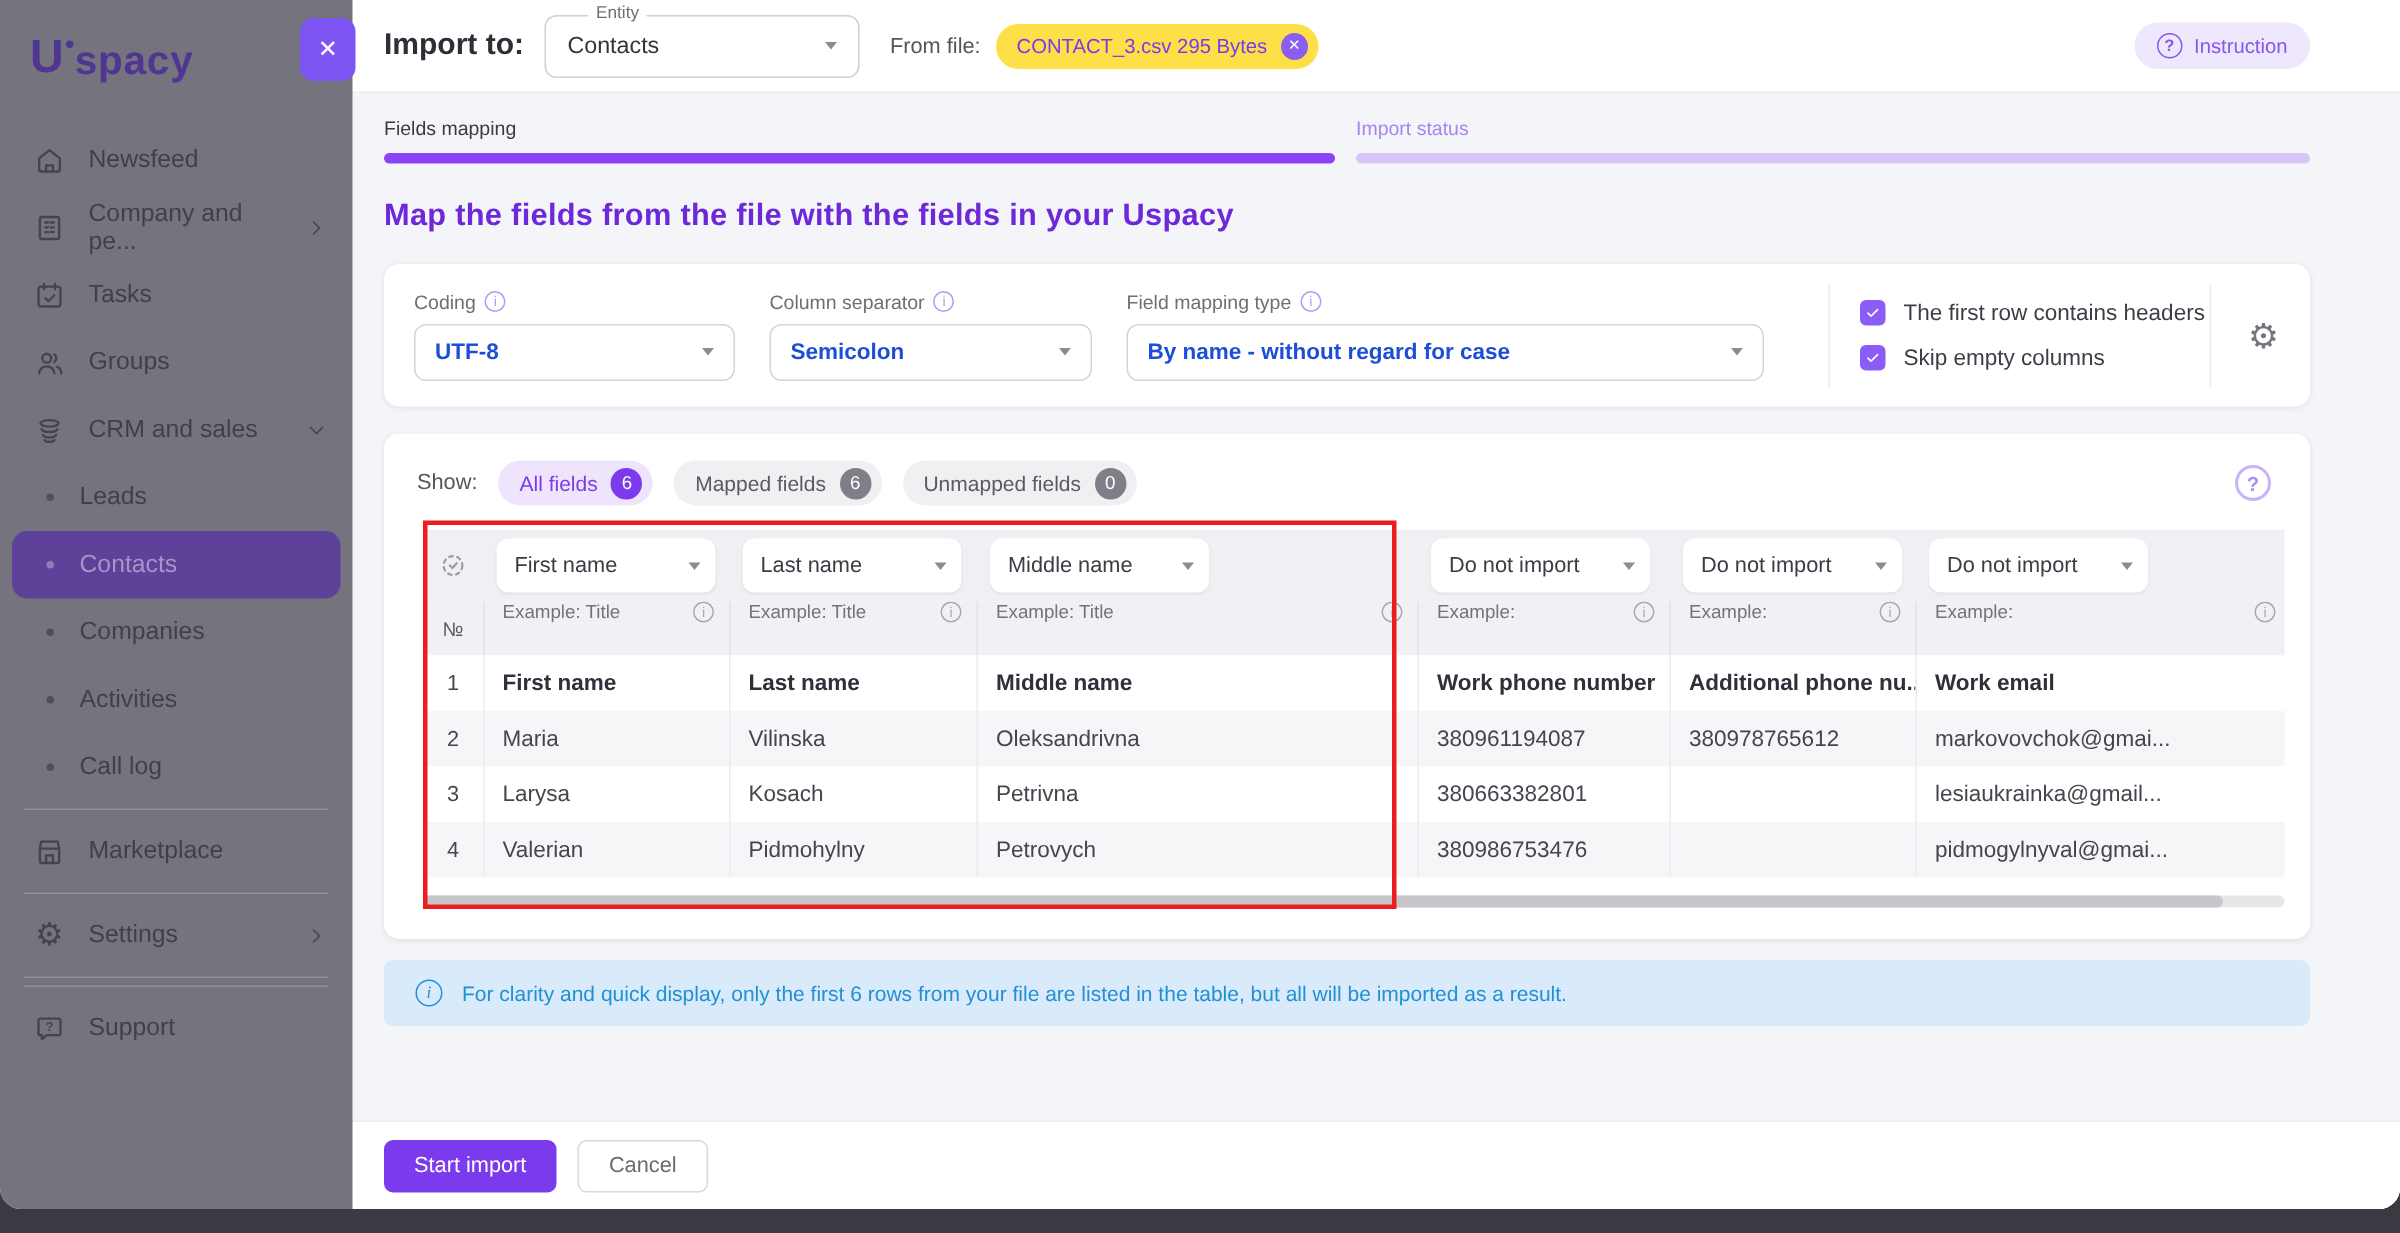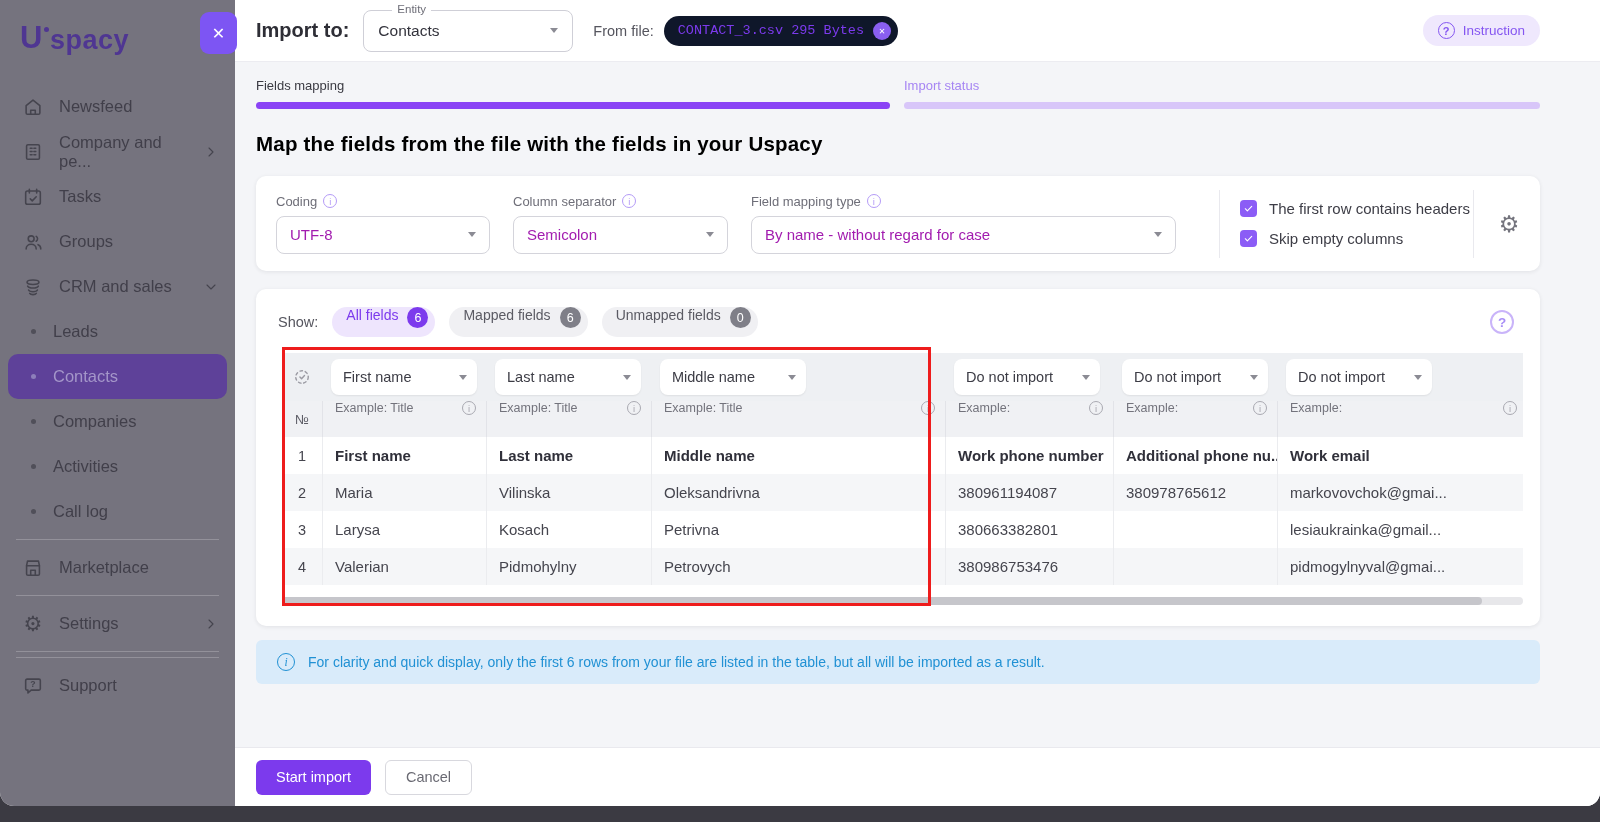--- a/index.html
+++ b/index.html
@@ -49,64 +49,64 @@
   .topbar-title{ font-size:20px; font-weight:700; color:#2e2e36; }
   .entity-select{
     position:relative; width:210px; height:42px; border:1px solid #cfcfd7; border-radius:8px;
     display:flex; align-items:center; padding:0 14px; background:#fff; margin-left:14px; cursor:pointer;
   }
   .entity-label{ position:absolute; top:-8px; left:28px; background:#fff; padding:0 5px; font-size:11.5px; color:#6e6e78;}
   .entity-value{ font-size:15.5px; color:#33333c; }
   .caret{ margin-left:auto; width:0; height:0; border-left:4.5px solid transparent; border-right:4.5px solid transparent; border-top:5.5px solid #8b8b94;}
   .from-label{ font-size:14.5px; color:#55555e; margin-left:20px;}
   .file-chip{
-    display:flex; align-items:center; gap:9px; background:#0f172a; border-radius:16px;
-    height:30px; padding:0 7px 0 14px; color:#7c3aed; font-size:13.5px; margin-left:10px; cursor:pointer;font-family:Liberation Mono, monospace;
+    display:flex; align-items:center; gap:9px; background:#fde047; border-radius:16px;
+    height:30px; padding:0 7px 0 14px; color:#7c3aed; font-size:13.5px; margin-left:10px; cursor:pointer;
   }
   .chip-x{ width:18px; height:18px; border-radius:50%; background:#8a5ff0; color:#fff; display:flex; align-items:center; justify-content:center; font-size:10px;}
   .instruction-btn{
     margin-left:auto; display:flex; align-items:center; gap:8px; background:#efe8fd;
     border-radius:16px; height:31px; padding:0 15px; color:#8556f1; font-size:13.5px; cursor:pointer;
   }
   .q-circle{ width:17px; height:17px; border-radius:50%; border:1.6px solid #8556f1; display:flex; align-items:center; justify-content:center; font-size:11px; font-weight:700;}
 
   .tabs{ display:flex; gap:14px; padding:16px 60px 0 21px; }
   .tab{ display:flex; flex-direction:column; cursor:pointer;}
   .tab .tab-label{ font-size:13px; margin-bottom:9px; }
   .tab .tab-bar{ height:7px; border-radius:4px; }
   .tab.active{ width:634px; }
   .tab.active .tab-label{ color:#3a3a42; }
   .tab.active .tab-bar{ background:#8a43f5; }
   .tab.inactive{ flex:1; }
   .tab.inactive .tab-label{ color:#a685f3; }
   .tab.inactive .tab-bar{ background:#d8c6f9; }
 
   .content{ flex:1; padding:14px 60px 0 21px; }
-  .page-heading{ font-size:20.5px; font-weight:600; color:#000000; margin-top:9px; letter-spacing:.2px;}
+  .page-heading{ font-size:20.5px; font-weight:600; color:#6d28d9; margin-top:9px; letter-spacing:.2px;}
 
   .card{ background:#fff; border-radius:10px; box-shadow:0 1px 4px rgba(30,30,40,.09); }
   .settings-card{ margin-top:20px; height:95px; display:flex; align-items:center; padding:0 20px; }
   .field{ margin-right:23px; }
   .field-label{ font-size:13px; color:#6e6e78; display:flex; gap:6px; align-items:center; margin-bottom:7px;}
   .info-i{ width:14px; height:14px; border:1.3px solid currentColor; border-radius:50%; font-size:9.5px; display:inline-flex; align-items:center; justify-content:center; flex:none;}
   .info-purple{ color:#b49bf7; }
   .info-gray{ color:#a9a9b1; }
-  .select{ height:38px; border:1px solid #d4d4db; border-radius:8px; display:flex; align-items:center; padding:0 13px; font-size:15px; color:#a21caf; background:#fff; cursor:pointer;}
+  .select{ height:38px; border:1px solid #d4d4db; border-radius:8px; display:flex; align-items:center; padding:0 13px; font-size:15px; color:#1d4ed8; background:#fff; cursor:pointer;font-weight:bold;}
   .w-coding{ width:214px; } .w-sep{ width:215px; } .w-map{ width:425px; }
   .vdivider{ width:1px; height:68px; background:#e9e9ee; margin:0 20px; flex:none;}
   .checkbox-col{ display:flex; flex-direction:column; gap:13px; }
   .checkbox-row{ display:flex; align-items:center; gap:12px; font-size:15px; color:#3d3d46; cursor:pointer;}
   .checkbox{ width:17px; height:17px; background:#8b5cf6; border-radius:4px; display:flex; align-items:center; justify-content:center; flex:none;}
   .checkbox svg{ width:11px; height:11px; fill:none; stroke:#fff; stroke-width:2.4; stroke-linecap:round; stroke-linejoin:round;}
   .card-gear{ margin-left:auto; color:#74747d; cursor:pointer; font-size:23px;}
 
   .table-card{ margin-top:18px; height:337px; padding:18px 0 0 22px; position:relative;}
   .show-row{ display:flex; align-items:center; gap:14px; padding-right:26px;}
   .show-label{ font-size:14.5px; color:#55555e; }
-  .chip{ height:30px; border-radius:15px; padding:0 7px 0 14px; display:flex; align-items:flex-start; gap:9px; font-size:14px; cursor:pointer;}
+  .chip{ height:30px; border-radius:15px; padding:0 7px 0 14px; display:flex; align-items:center; gap:9px; font-size:14px; cursor:pointer;}
   .chip.on{ background:#eee5fd; color:#7c3aed; }
   .chip.off{ background:#f0f0f3; color:#5a5a63; }
   .chip .badge{ width:21px; height:21px; border-radius:50%; display:flex; align-items:center; justify-content:center; font-size:12.5px; color:#fff;}
   .chip.on .badge{ background:#7c3aed; }
   .chip.off .badge{ background:#7f7f88; }
   .help-circle{ margin-left:auto; width:24px; height:24px; border-radius:50%; border:2px solid #c9b4f9; color:#a88ef6; display:flex; align-items:center; justify-content:center; font-size:13.5px; font-weight:700; cursor:pointer;}
 
   .table-wrap{ margin-top:16px; margin-left:4px; width:1241px; overflow:hidden; }
   .trow{ display:grid; grid-template-columns:40px 164px 165px 294px 168px 164px 250px; width:1245px; }
   .map-row{ background:#eef0f3; height:48px; align-items:center; }

